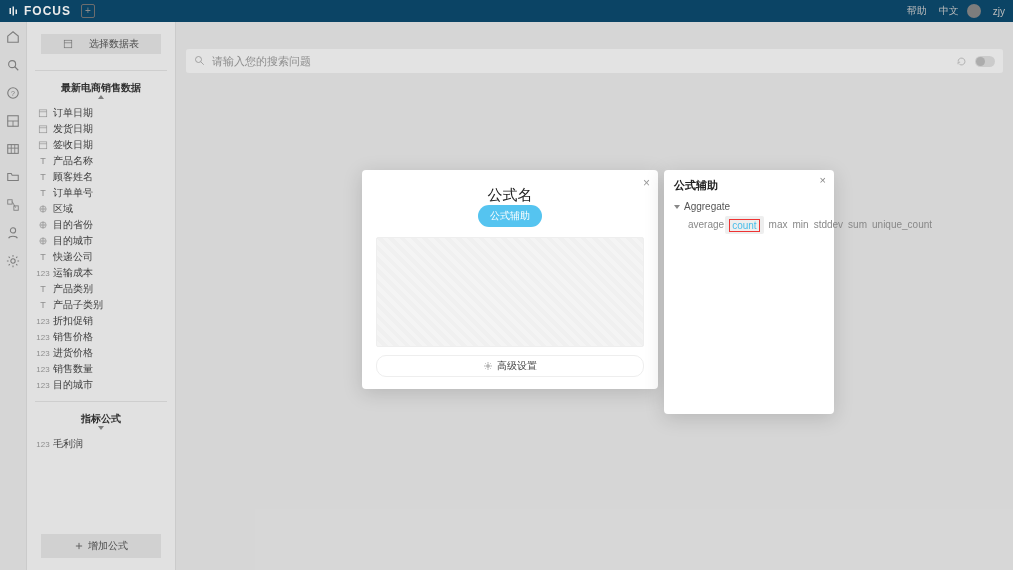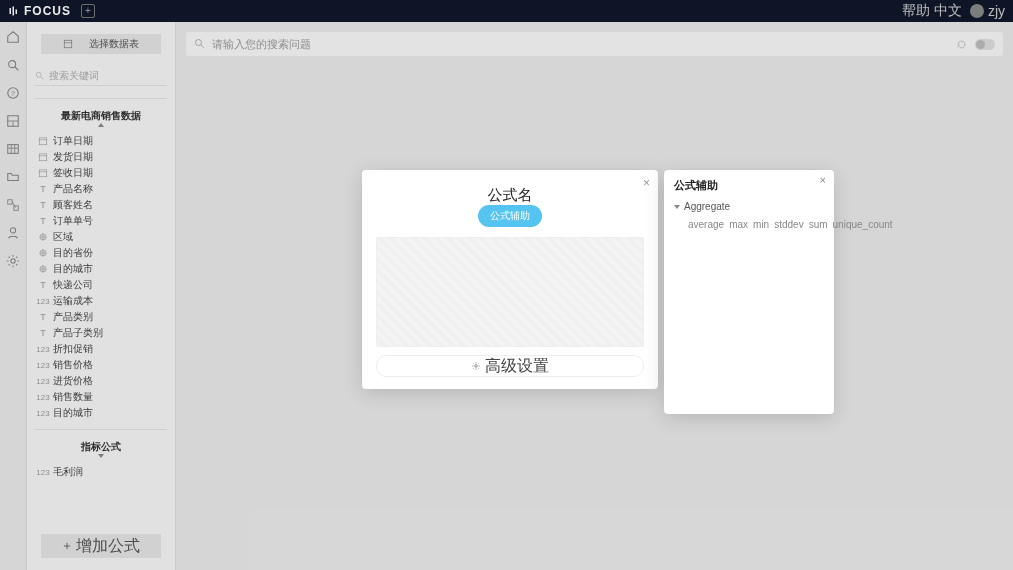--- a/index.html
+++ b/index.html
@@ -1,56 +1,56 @@
 <!DOCTYPE html>
 <html><head>
 <meta charset="utf-8">
 <style>
 * { margin: 0; padding: 0; box-sizing: border-box; font-family: "Microsoft YaHei", Arial, sans-serif; }
 html, body { width: 1013px; height: 570px; overflow: hidden; background: #e9e9e9; color: #333; font-size: 11px; }
 
-.topbar { height: 22px; background: #0f172a; display: flex; align-items: center; padding: 8px 8px; color: #ddd; }
+.topbar { height: 22px; background: #0c4a6e; display: flex; align-items: center; padding: 8px 8px; color: #ddd; }
 .topbar .brand { font-size: 12px; font-weight: 600; letter-spacing: 1px; color: #fff; display: flex; align-items: center; gap: 4px; }
 .topbar .brand svg { width: 12px; height: 12px; }
 .topbar .plus-box { width: 14px; height: 14px; border: 1px solid #777; border-radius: 2px; margin-left: 10px; display: flex; align-items: center; justify-content: center; color: #999; font-size: 10px; line-height: 1; }
 .topbar .spacer { flex: 1; }
-.topbar .right-item { font-size: 14px; color: #ccc; margin-left: 4px; }
+.topbar .right-item { font-size: 10px; color: #ccc; margin-left: 12px; }
 .topbar .avatar { width: 14px; height: 14px; border-radius: 50%; background: #888; margin-left: 8px; }
 
 .main { display: flex; height: calc(570px - 22px); }
 
 .railbar { width: 26px; background: #e9e9e9; display: flex; flex-direction: column; align-items: center; padding-top: 8px; gap: 14px; color: #888; }
 .railbar .rail-icon { width: 14px; height: 14px; display: flex; align-items: center; justify-content: center; }
 
 .sidebar { width: 150px; background: #f5f5f5; display: flex; flex-direction: column; border-left: 1px solid #ddd; border-right: 1px solid #ddd; }
 .sidebar .select-ds { margin: 12px 14px; height: 20px; background: #e3e3e3; display: flex; align-items: center; justify-content: center; gap: 16px; font-size: 10px; color: #555; }
 .sidebar .search { margin: 0 8px 8px 8px; height: 20px; display: flex; align-items: center; color: #aaa; gap: 4px; border-bottom: 1px solid #e0e0e0; }
 .sidebar .section-head { display: flex; align-items: center; justify-content: space-between; padding: 6px 8px; font-size: 10px; font-weight: 600; color: #333; flex-direction: column; }
 .sidebar .fields { padding: 0 4px 4px 4px; }
 .sidebar .field-row { display: flex; align-items: center; gap: 4px; padding: 2px 6px; font-size: 10px; color: #444; height: 16px; }
 .sidebar .field-row .type-icon { width: 12px; color: #999; font-size: 9px; display: flex; justify-content: center; }
 .sidebar hr { border: none; border-top: 1px solid #e0e0e0; margin: 4px 8px; }
-.sidebar .add-formula { margin: 8px 14px 12px 14px; height: 24px; background: #e3e3e3; display: flex; align-items: center; justify-content: center; gap: 4px; font-size: 16px; color: #555; }
+.sidebar .add-formula { margin: 8px 14px 12px 14px; height: 24px; background: #e3e3e3; display: flex; align-items: center; justify-content: center; gap: 4px; font-size: 10px; color: #555; }
 .sidebar .flex1 { flex: 1; }
 
 .canvas { flex: 1; background: #e9e9e9; position: relative; }
-.searchbar { position: absolute; top: 10px; left: 10px; right: 10px; height: 24px; background: #f7f7f7; border-radius: 3px; display: flex; align-items: center; padding: 0 8px; color: #999; font-size: 11px; gap: 6px; }
+.searchbar { position: absolute; top: 27px; left: 10px; right: 10px; height: 24px; background: #f7f7f7; border-radius: 3px; display: flex; align-items: center; padding: 0 8px; color: #999; font-size: 11px; gap: 6px; }
 .searchbar .sb-right { margin-left: auto; display: flex; gap: 8px; align-items: center; }
 .toggle { width: 20px; height: 11px; background: #ddd; border-radius: 6px; position: relative; }
 .toggle::after { content: ""; position: absolute; width: 9px; height: 9px; background: #bbb; border-radius: 50%; top: 1px; left: 1px; }
 
 .dim { position: absolute; inset: 0; background: rgba(0,0,0,0.08); }
 
 .modal { position: absolute; top: 170px; left: 362px; width: 296px; background: #fff; border-radius: 4px; box-shadow: 0 4px 20px rgba(0,0,0,0.15); padding: 10px 14px 12px 14px; }
 .modal .close { position: absolute; top: 6px; right: 8px; color: #999; font-size: 12px; cursor: pointer; }
 .modal .titlebar { display: flex; align-items: center; justify-content: space-between; margin-top: 6px; flex-direction: column; }
 .modal .title { font-size: 15px; font-weight: 500; color: #222; }
 .modal .helper-btn { background: #55c4f0; color: #fff; font-size: 10px; padding: 4px 12px; border-radius: 11px; }
 .modal .editor { margin-top: 10px; height: 110px; background: repeating-linear-gradient(45deg,#f4f4f4 0 4px,#f0f0f0 4px 8px); border: 1px solid #eee; border-radius: 2px; }
-.modal .advanced { margin-top: 8px; height: 22px; display: flex; align-items: center; justify-content: center; gap: 4px; font-size: 16px; color: #444; border: 1px solid #eee; border-radius: 10px; text-align: right; }
+.modal .advanced { margin-top: 8px; height: 22px; display: flex; align-items: center; justify-content: center; gap: 4px; font-size: 10px; color: #444; border: 1px solid #eee; border-radius: 10px; text-align: right; }
 .modal .actions { margin-top: 12px; display: flex; justify-content: flex-end; gap: 10px; }
 .modal .btn-cancel { font-size: 11px; color: #555; padding: 5px 14px; background: transparent; }
 .modal .btn-ok { font-size: 11px; color: #fff; padding: 5px 26px; background: #7ed1f2; border-radius: 3px; }
 
 .helper { position: absolute; top: 170px; left: 664px; width: 170px; height: 244px; background: #fff; border-radius: 4px; box-shadow: 0 4px 20px rgba(0,0,0,0.15); padding: 8px 8px 8px 10px; }
 .helper .close { position: absolute; top: 4px; right: 8px; color: #888; font-size: 11px; }
 .helper .h-title { font-size: 11px; font-weight: 600; color: #222; }
 .helper .cat { margin-top: 8px; font-size: 10px; color: #555; display: flex; align-items: center; gap: 4px; }
 .helper .list { margin-top: 4px; padding-left: 10px; display: flex; flex-direction: row; gap: 1px; }
 .helper .fn { font-size: 10px; color: #888; height: 16px; display: flex; align-items: center; padding-left: 4px; }
@@ -147,27 +147,20 @@
   </div>
 
   <div class="sidebar">
     <div class="select-ds">
       <svg width="10" height="10" viewBox="0 0 16 16">
           <rect x="2" y="2" width="12" height="12" fill="none" stroke="#777"></rect>
           <line x1="2" y1="6" x2="14" y2="6" stroke="#777"></line>
         </svg>
       <span>选择数据表</span>
     </div>
-    <div class="search">
-      <svg width="10" height="10" viewBox="0 0 16 16">
-          <circle cx="6" cy="6" r="4" fill="none" stroke="#aaa"></circle>
-          <line x1="9" y1="9" x2="13" y2="13" stroke="#aaa"></line>
-        </svg>
-      <span style="font-size:10px;">搜索关键词</span>
-    </div>
     <hr>
     <div class="section-head">
       <span>最新电商销售数据</span>
       <span class="chev up"></span>
     </div>
     <div class="fields" id="fields1">
         <div class="field-row">
           <span class="type-icon">
             <svg width="10" height="10" viewBox="0 0 16 16">
               <rect x="2" y="3" width="12" height="11" fill="none" stroke="#999"></rect>
@@ -355,19 +348,22 @@
 
 <div class="helper">
   <div class="close">×</div>
   <div class="h-title">公式辅助</div>
   <div class="cat">
     <span class="chev down"></span>
     <span>Aggregate</span>
   </div>
   <div class="list" id="fnlist">
       <div class="fn">average</div>
+      <div class="fn selected count-wrap">
+        <span class="hl-red"><span class="inner">count</span></span>
+      </div>
       <div class="fn">max</div>
       <div class="fn">min</div>
       <div class="fn">stddev</div>
       <div class="fn">sum</div>
       <div class="fn">unique_count</div>
     </div>
 </div>
 
 </body></html>

